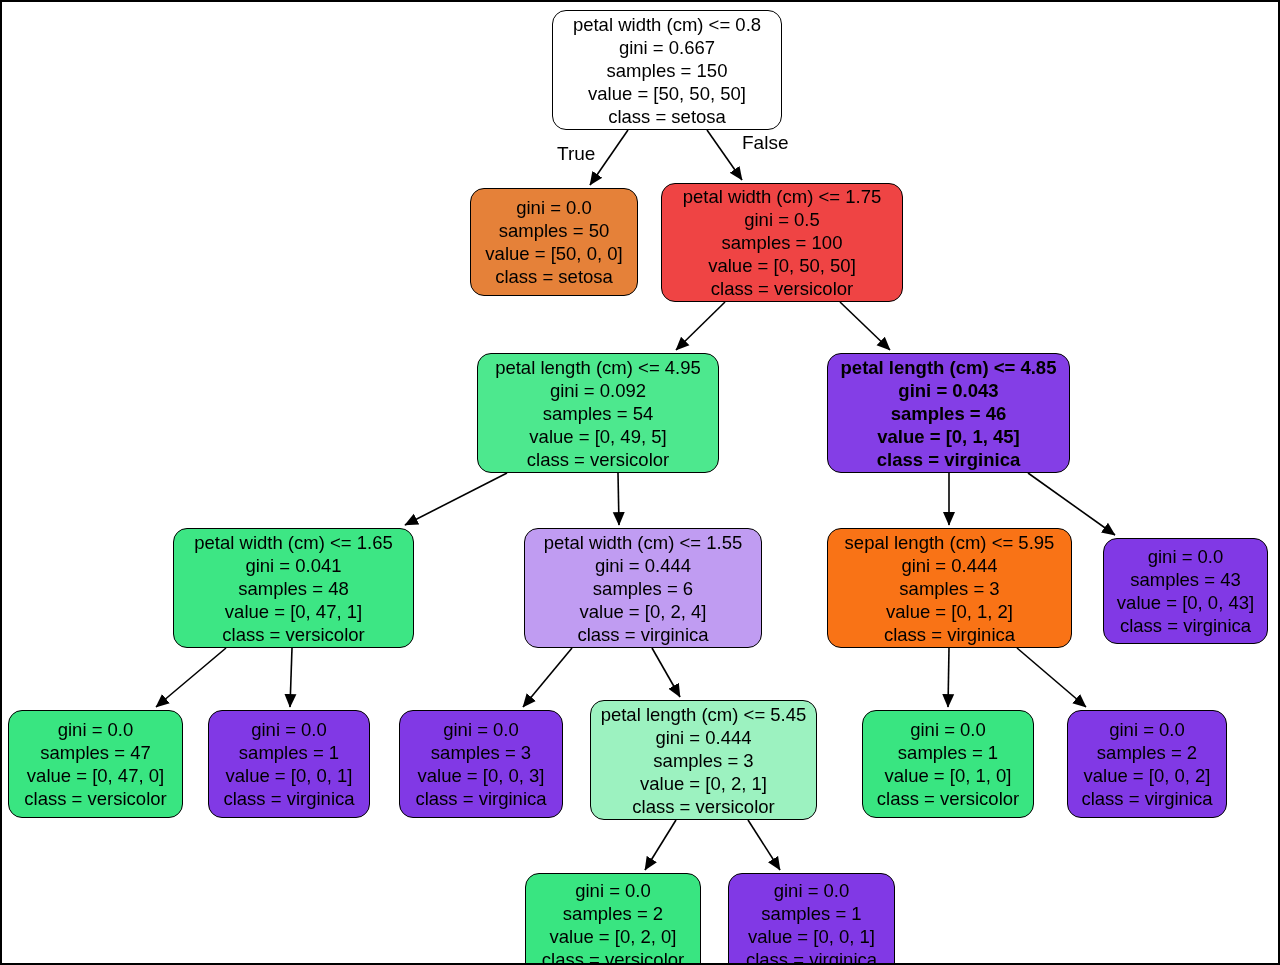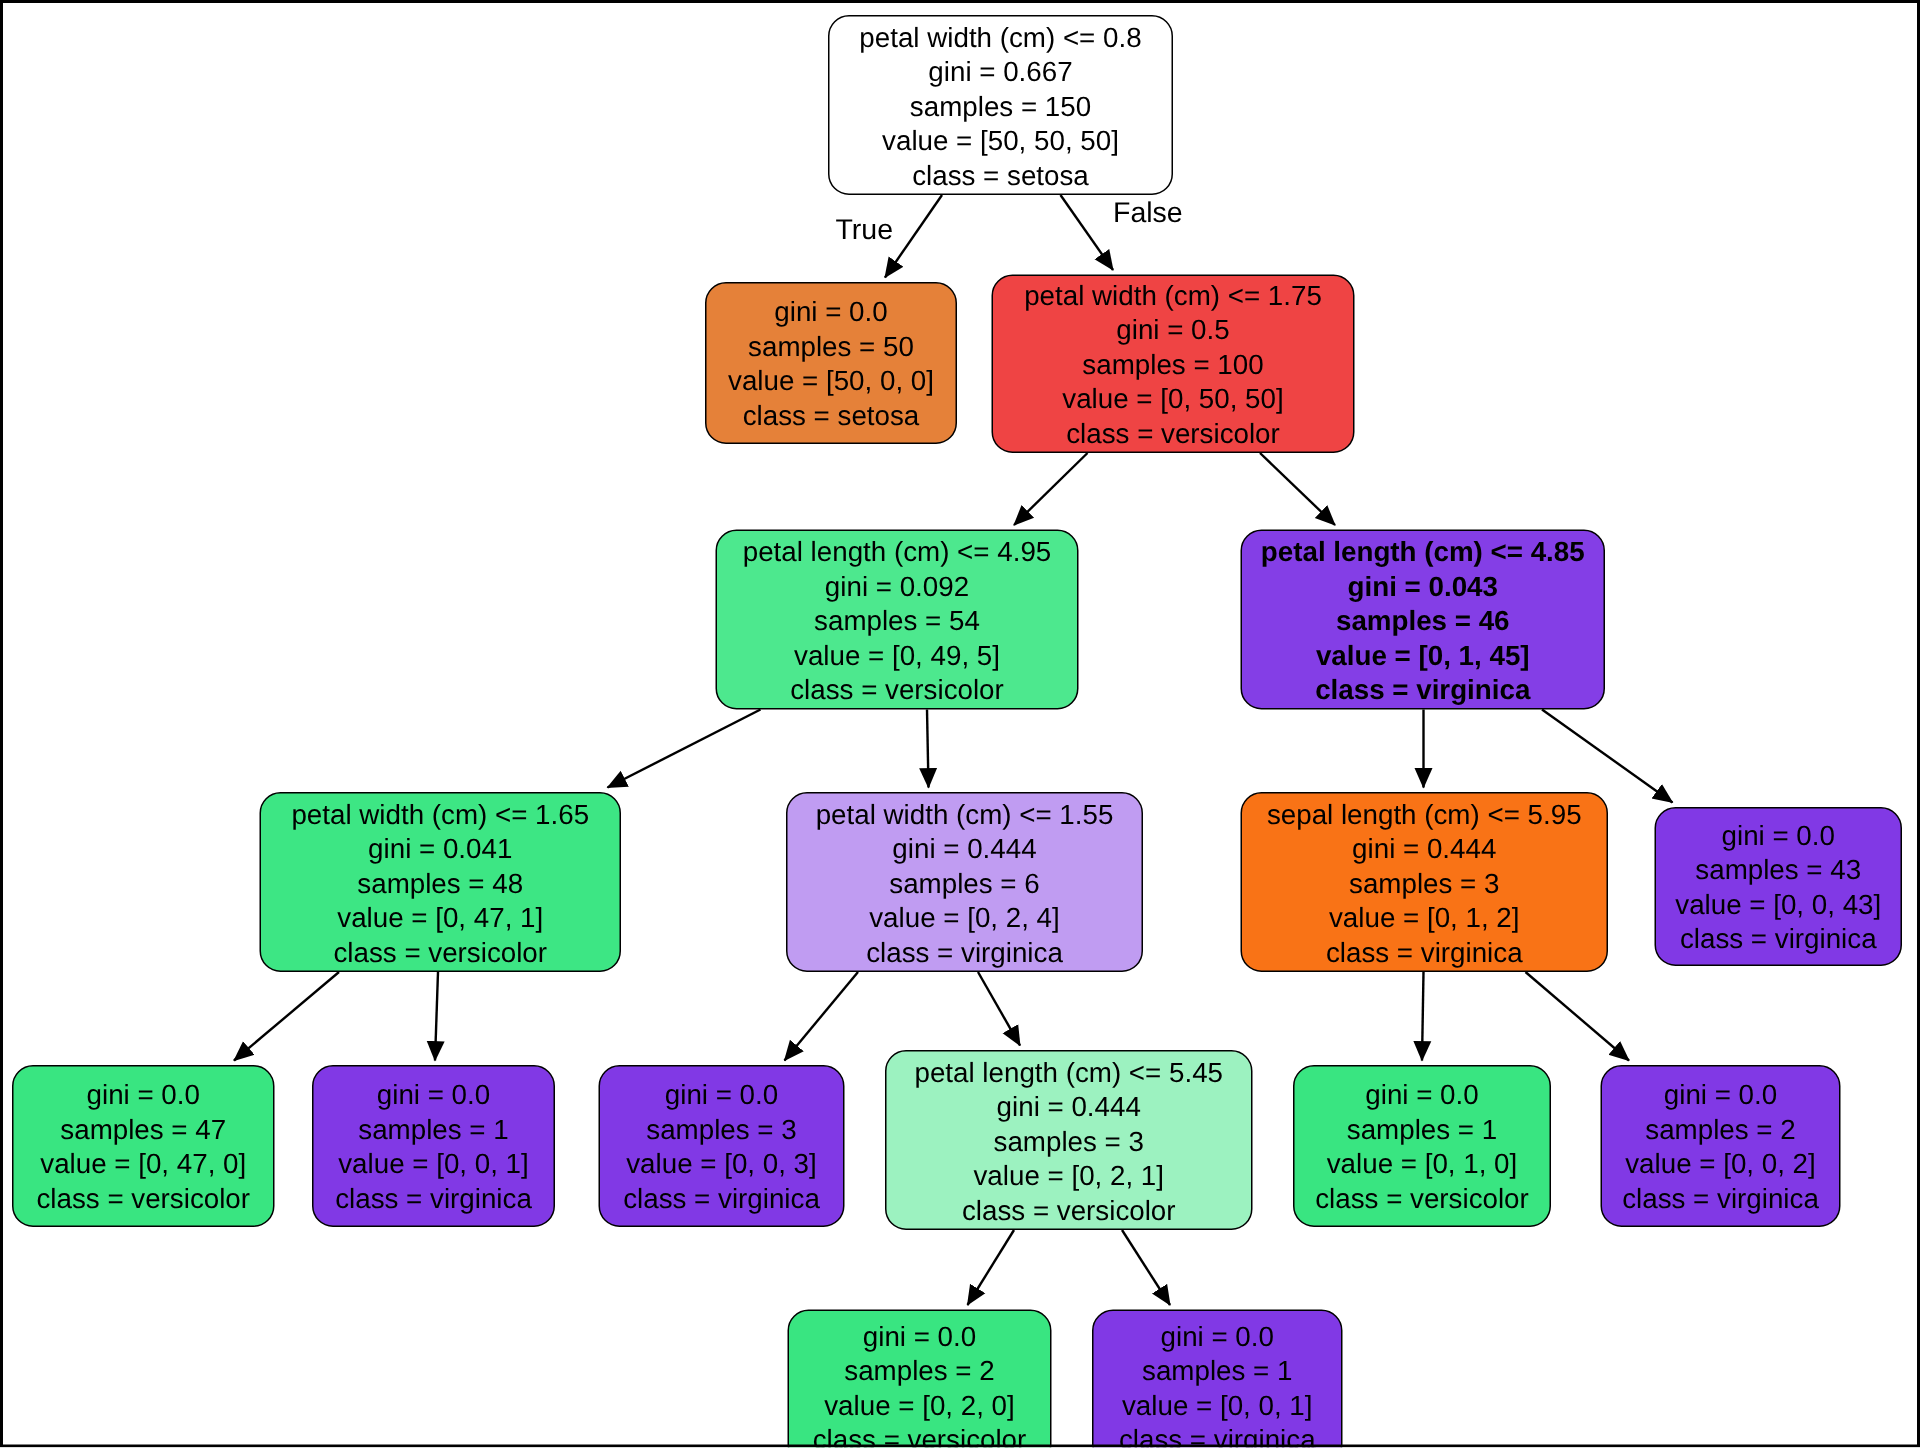--- a/index.html
+++ b/index.html
@@ -167,21 +167,21 @@
     <div class="ln">class = virginica</div>
   </div>
 
   <div class="node" style="left: 399px; top: 710px; width: 164px; height: 108px; background-color: rgb(129, 57, 229);">
     <div class="ln">gini = 0.0</div>
     <div class="ln">samples = 3</div>
     <div class="ln">value = [0, 0, 3]</div>
     <div class="ln">class = virginica</div>
   </div>
 
-  <div class="node" style="left: 590px; top: 700px; width: 245px; height: 120px; background-color: rgb(156, 242, 192);">
+  <div class="node" style="left: 590px; top: 700px; width: 227px; height: 120px; background-color: rgb(156, 242, 192);">
     <div class="ln">petal length (cm) &lt;= 5.45</div>
     <div class="ln">gini = 0.444</div>
     <div class="ln">samples = 3</div>
     <div class="ln">value = [0, 2, 1]</div>
     <div class="ln">class = versicolor</div>
   </div>
 
   <div class="node" style="left: 862px; top: 710px; width: 172px; height: 108px; background-color: rgb(57, 229, 129);">
     <div class="ln">gini = 0.0</div>
     <div class="ln">samples = 1</div>

